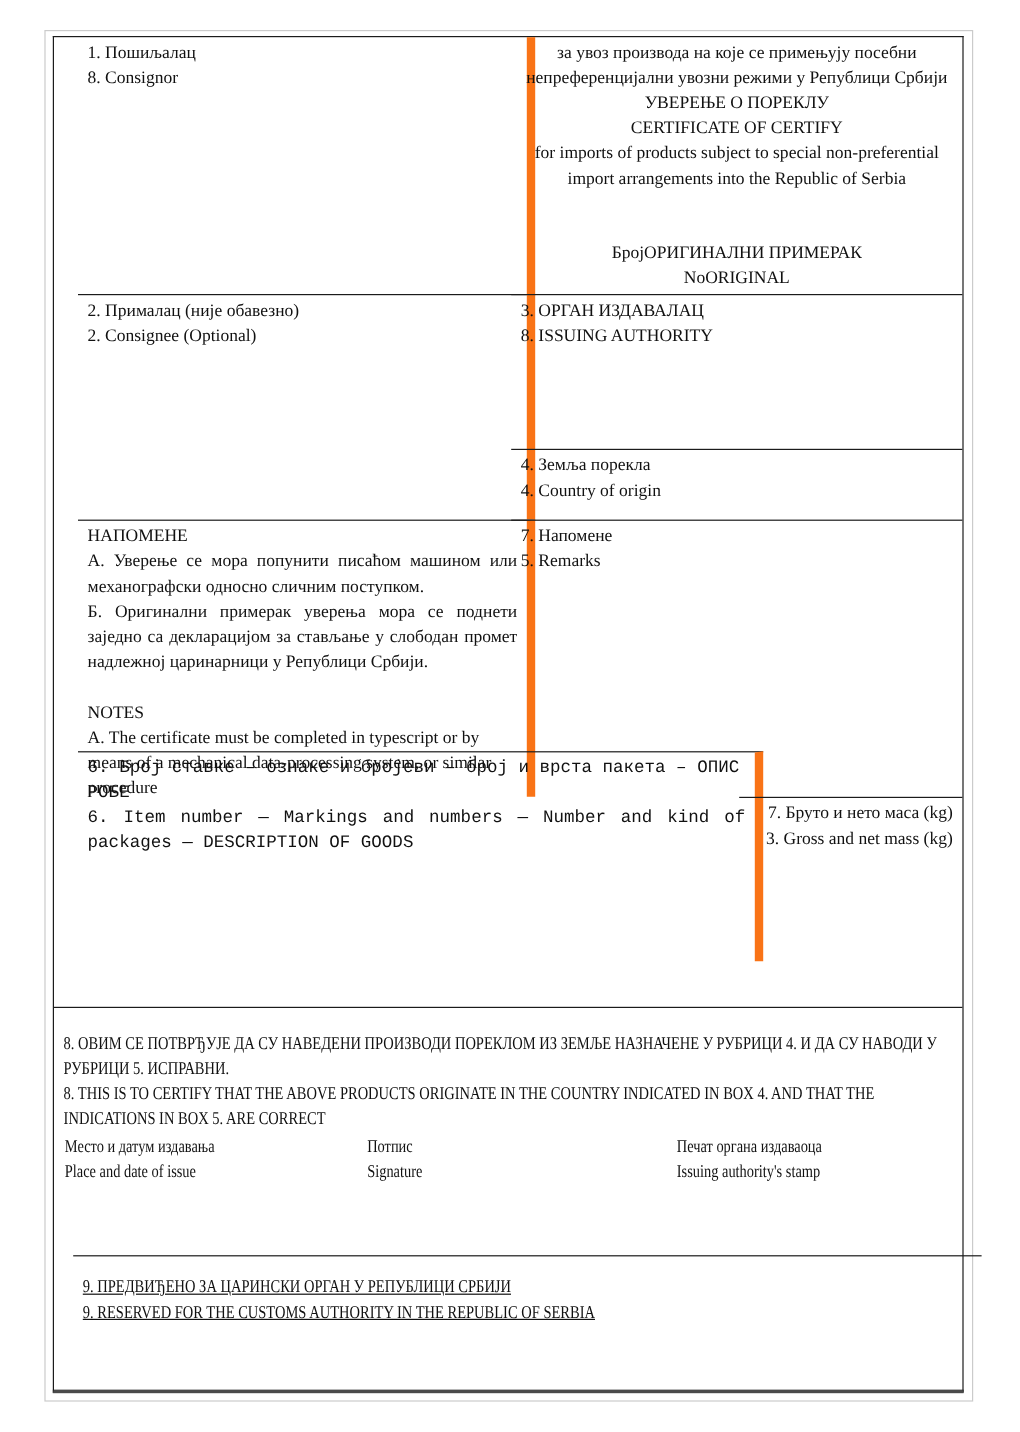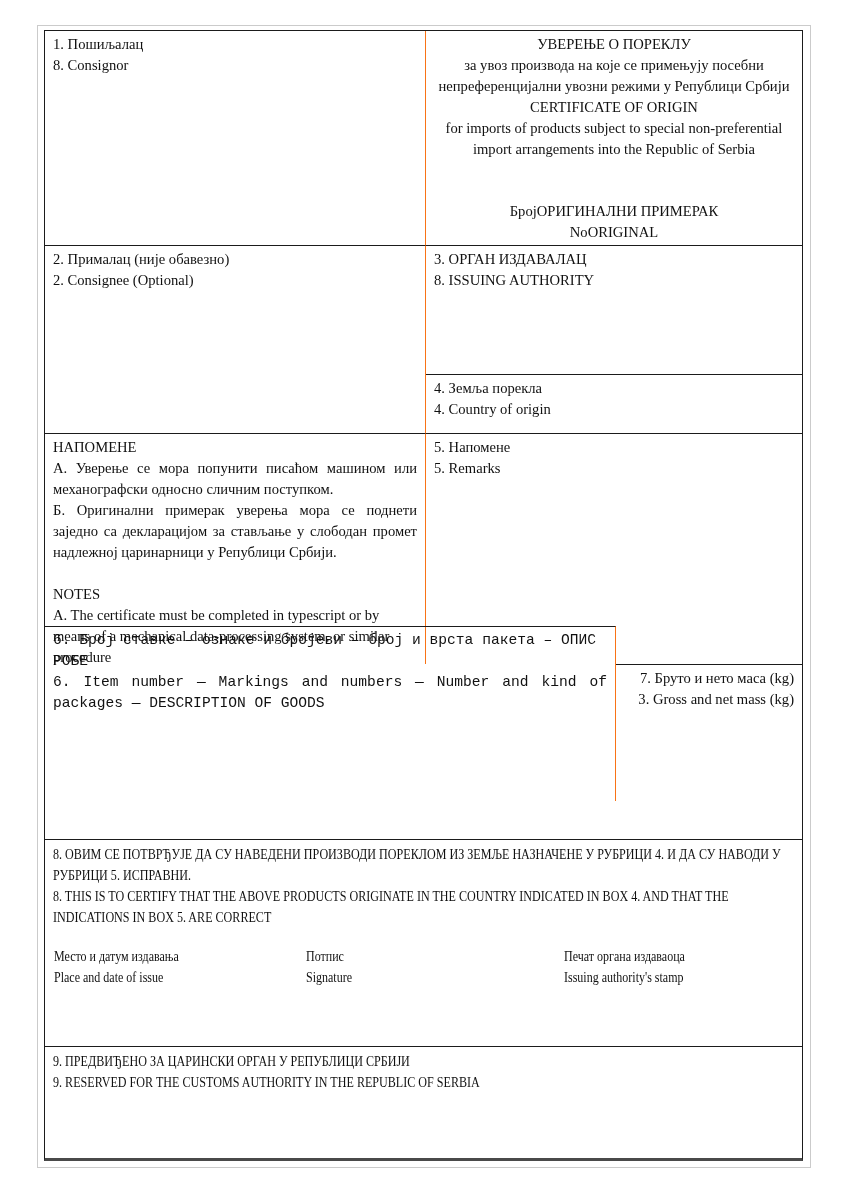--- a/index.html
+++ b/index.html
@@ -10,21 +10,21 @@
   }
   .page{position:absolute;left:0;top:0;width:850px;height:1193px;background:#ffffff;}
   .page-edge{position:absolute;left:37px;top:25px;width:772px;height:1141px;border:1px solid #cbcbcb;}
   .form-table{
     position:absolute;left:44px;top:30px;width:759px;height:1131px;
     box-sizing:border-box;border:1px solid #1b1b1b;border-bottom:3px solid #4a4a4a;
     background:#ffffff;
   }
   .cell{position:absolute;box-sizing:border-box;padding:3px 8px;font-size:14.6px;line-height:21px;}
   .bt{border-top:1px solid #1b1b1b;}
-  .br{border-right:1px solid #f97316;}
+  .br{border-right:7px solid #f97316;margin-left:20px;}
   .center{text-align:center;}
   .justify{text-align:justify;}
   
   .cnd-block{width:124%;transform:scaleX(0.806);transform-origin:0 0;font-size:15px;line-height:21px;}
   .sig-group{position:absolute;white-space:nowrap;font-size:15px;line-height:21px;transform:scaleX(0.8);transform-origin:0 0;}
   .num-block{position:absolute;left:8px;right:8px;bottom:2px;}
   .num-row{display:flex;justify-content:center;line-height:21px;}
   .spacer-line{height:21px;}
 </style>
 </head>
@@ -34,23 +34,23 @@
   <div class="page-edge"></div>
 
   <div class="form-table">
 
     <div class="cell br" style="left:0;top:0;width:381px;height:214px;">
       <div>1. Пошиљалац</div>
       <div>8. Consignor</div>
     </div>
 
     <div class="cell center" style="left:381px;top:0;width:376px;height:214px;">
+      <div>за увоз производа на које се примењују посебни непреференцијални увозни режими у Републици Србији</div>
       <div>УВЕРЕЊЕ О ПОРЕКЛУ</div>
-      <div>за увоз производа на које се примењују посебни непреференцијални увозни режими у Републици Србији</div>
-      <div>CERTIFICATE OF ORIGIN</div>
+      <div>CERTIFICATE OF CERTIFY</div>
       <div>for imports of products subject to special non-preferential import arrangements into the Republic of Serbia</div>
       <div class="num-block">
         <div class="num-row">
           <span>Број</span>
           <span>ОРИГИНАЛНИ ПРИМЕРАК</span>
         </div>
         <div class="num-row">
           <span>No</span>
           <span>ORIGINAL</span>
         </div>
@@ -75,51 +75,51 @@
     <div class="cell bt br" style="left:0;top:402px;width:381px;height:231px;">
       <div>НАПОМЕНЕ</div>
       <div class="justify">А. Уверење се мора попунити писаћом машином или механографски односно сличним поступком.</div>
       <div class="justify">Б. Оригинални примерак уверења мора се поднети заједно са декларацијом за стављање у слободан промет надлежној царинарници у Републици Србији.</div>
       <div class="spacer-line"></div>
       <div>NOTES</div>
       <div>A. The certificate must be completed in typescript or by means of a mechanical data-processing system, or similar procedure</div>
     </div>
 
     <div class="cell bt" style="left:381px;top:402px;width:376px;height:231px;">
-      <div>5. Напомене</div>
+      <div>7. Напомене</div>
       <div>5. Remarks</div>
     </div>
 
     <div class="cell bt br" style="left:0;top:595px;width:571px;height:175px;font-family:Liberation Mono, monospace;">
       <div>6. Број ставке – ознаке и бројеви – број и врста пакета – ОПИС РОБЕ</div>
       <div class="justify">6. Item number — Markings and numbers — Number and kind of packages — DESCRIPTION OF GOODS</div>
     </div>
 
     <div class="cell bt" style="left:571px;top:633px;width:186px;height:175px;text-align:right;">
       <div>7. Бруто и нето маса (kg)</div>
       <div>3. Gross and net mass (kg)</div>
     </div>
 
-    <div class="cell bt" style="left:0;top:808px;width:757px;height:207px;padding-top:4px;">
+    <div class="cell bt" style="left:0;top:808px;width:757px;height:207px;padding-top:20px;">
       <div class="cnd-block">8. ОВИМ СЕ ПОТВРЂУЈЕ ДА СУ НАВЕДЕНИ ПРОИЗВОДИ ПОРЕКЛОМ ИЗ ЗЕМЉЕ НАЗНАЧЕНЕ У РУБРИЦИ 4. И ДА СУ НАВОДИ У РУБРИЦИ 5. ИСПРАВНИ.</div>
       <div class="cnd-block">8. THIS IS TO CERTIFY THAT THE ABOVE PRODUCTS ORIGINATE IN THE COUNTRY INDICATED IN BOX 4. AND THAT THE INDICATIONS IN BOX 5. ARE CORRECT</div>
 
       <div class="sig-group" style="left:9px;top:106px;">
         <div>Место и датум издавања</div>
         <div>Place and date of issue</div>
       </div>
       <div class="sig-group" style="left:261px;top:106px;">
         <div>Потпис</div>
         <div>Signature</div>
       </div>
       <div class="sig-group" style="left:519px;top:106px;">
         <div>Печат органа издаваоца</div>
         <div>Issuing authority's stamp</div>
       </div>
     </div>
 
-    <div class="cell bt" style="left:0;top:1015px;width:757px;height:113px;padding-top:4px;">
+    <div class="cell bt" style="left:16px;top:1015px;width:757px;height:113px;padding-top:16px;text-decoration:underline;">
       <div class="cnd-block">9. ПРЕДВИЂЕНО ЗА ЦАРИНСКИ ОРГАН У РЕПУБЛИЦИ СРБИЈИ</div>
       <div class="cnd-block">9. RESERVED FOR THE CUSTOMS AUTHORITY IN THE REPUBLIC OF SERBIA</div>
     </div>
 
   </div>
 </div>
 
 </body></html>

